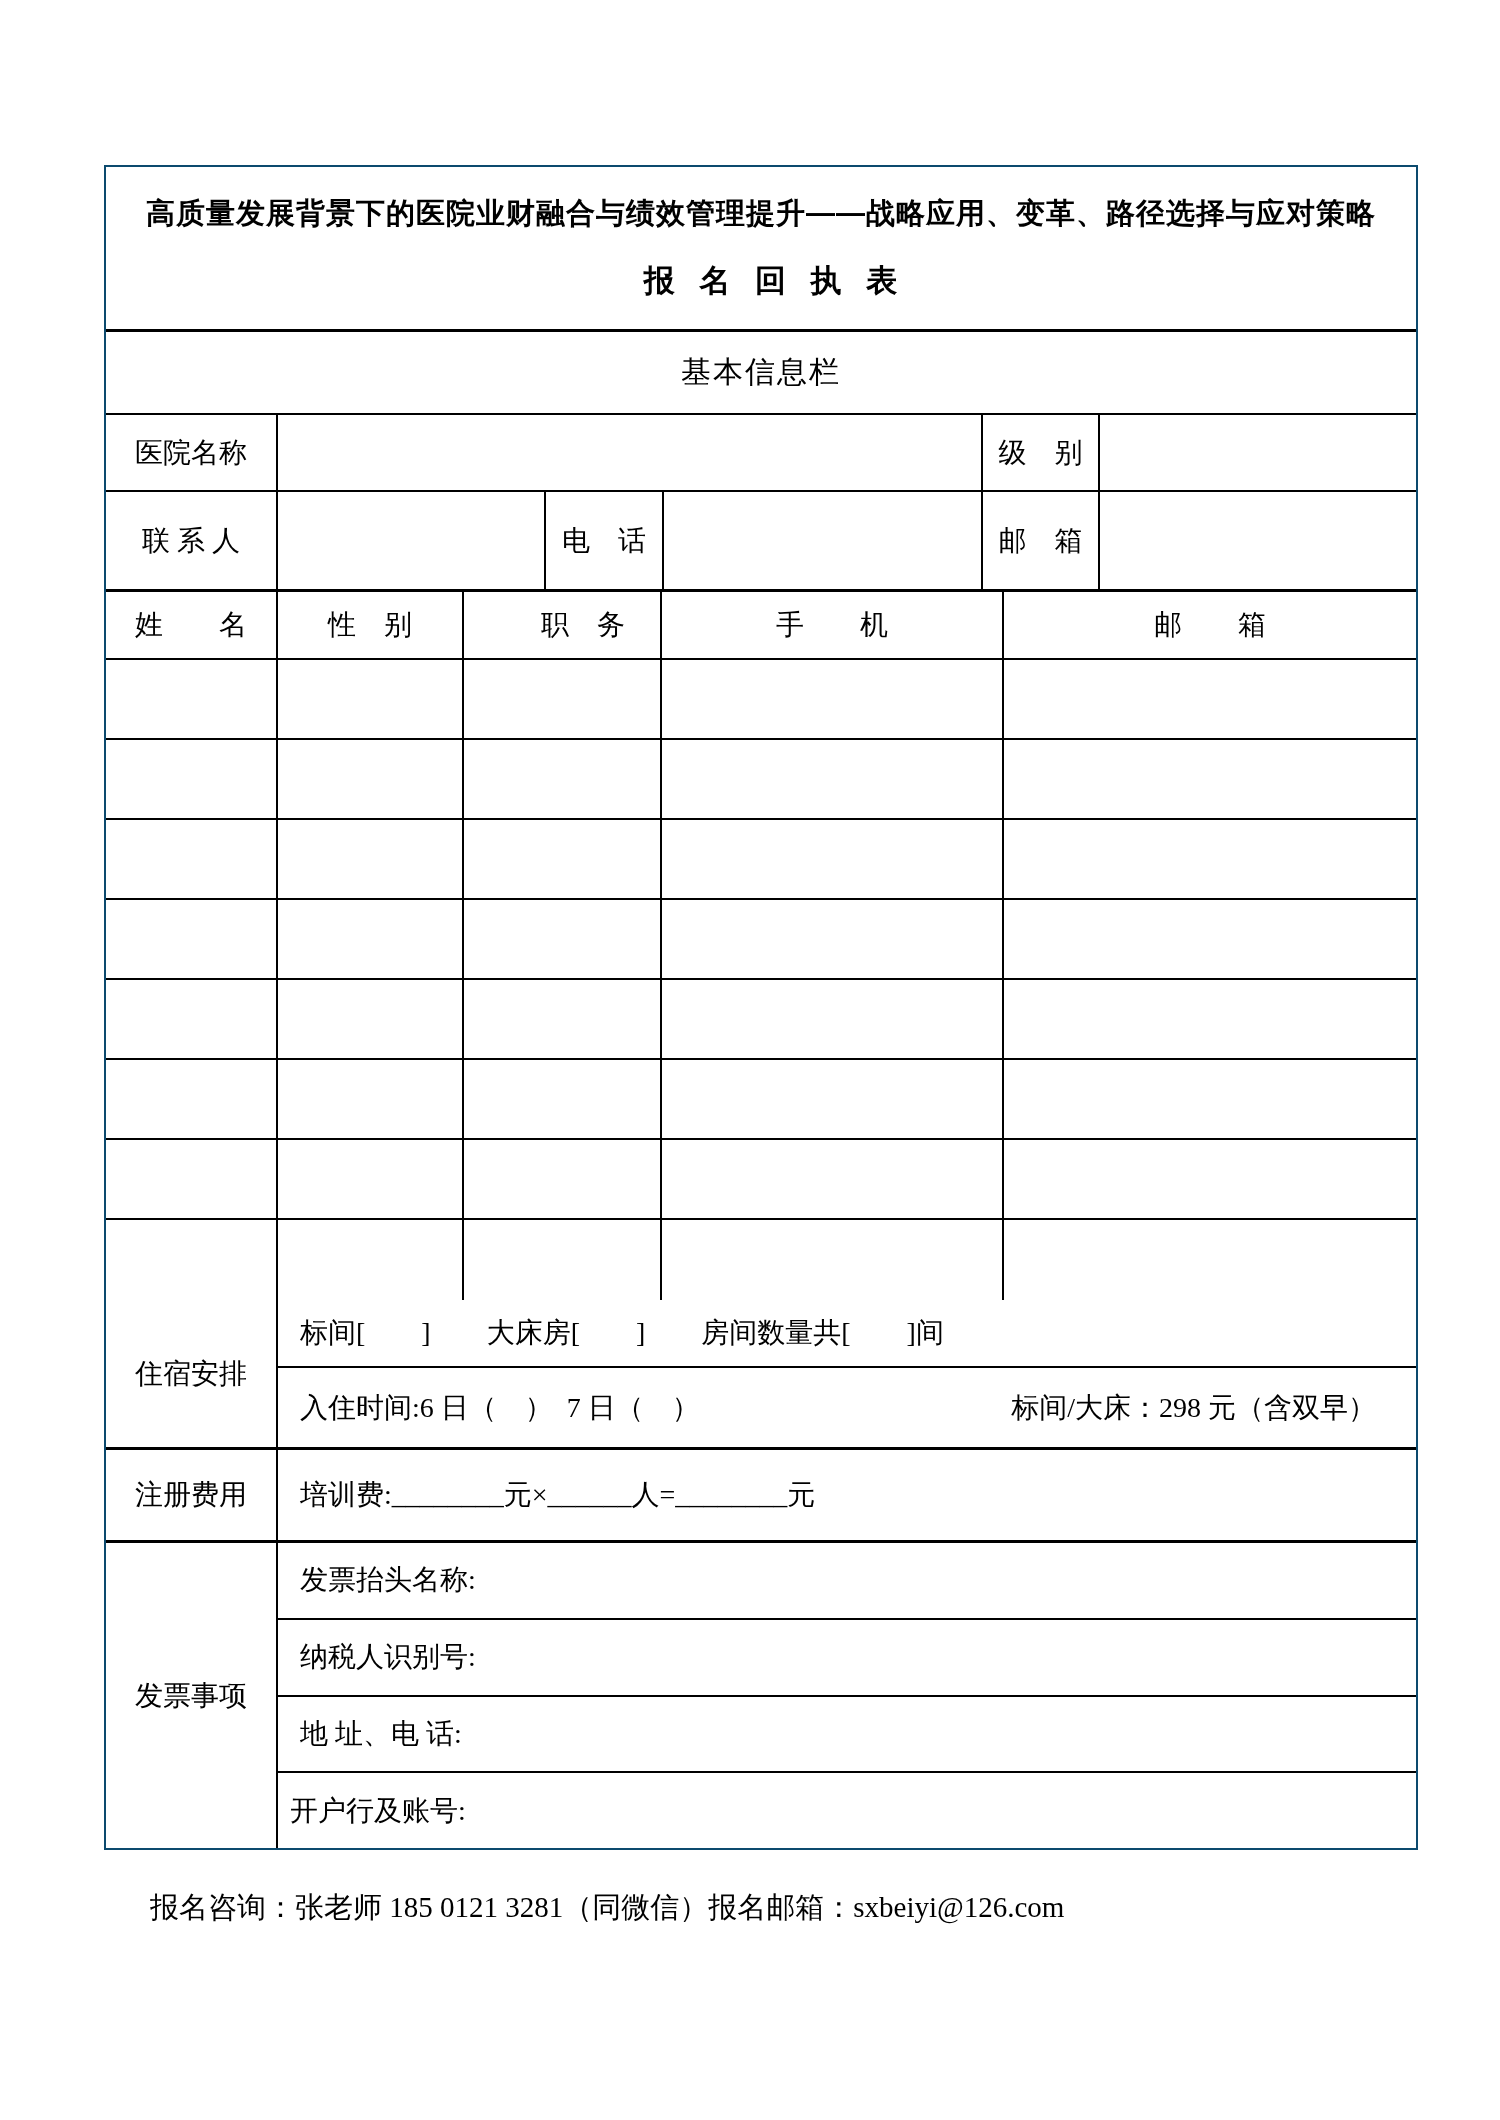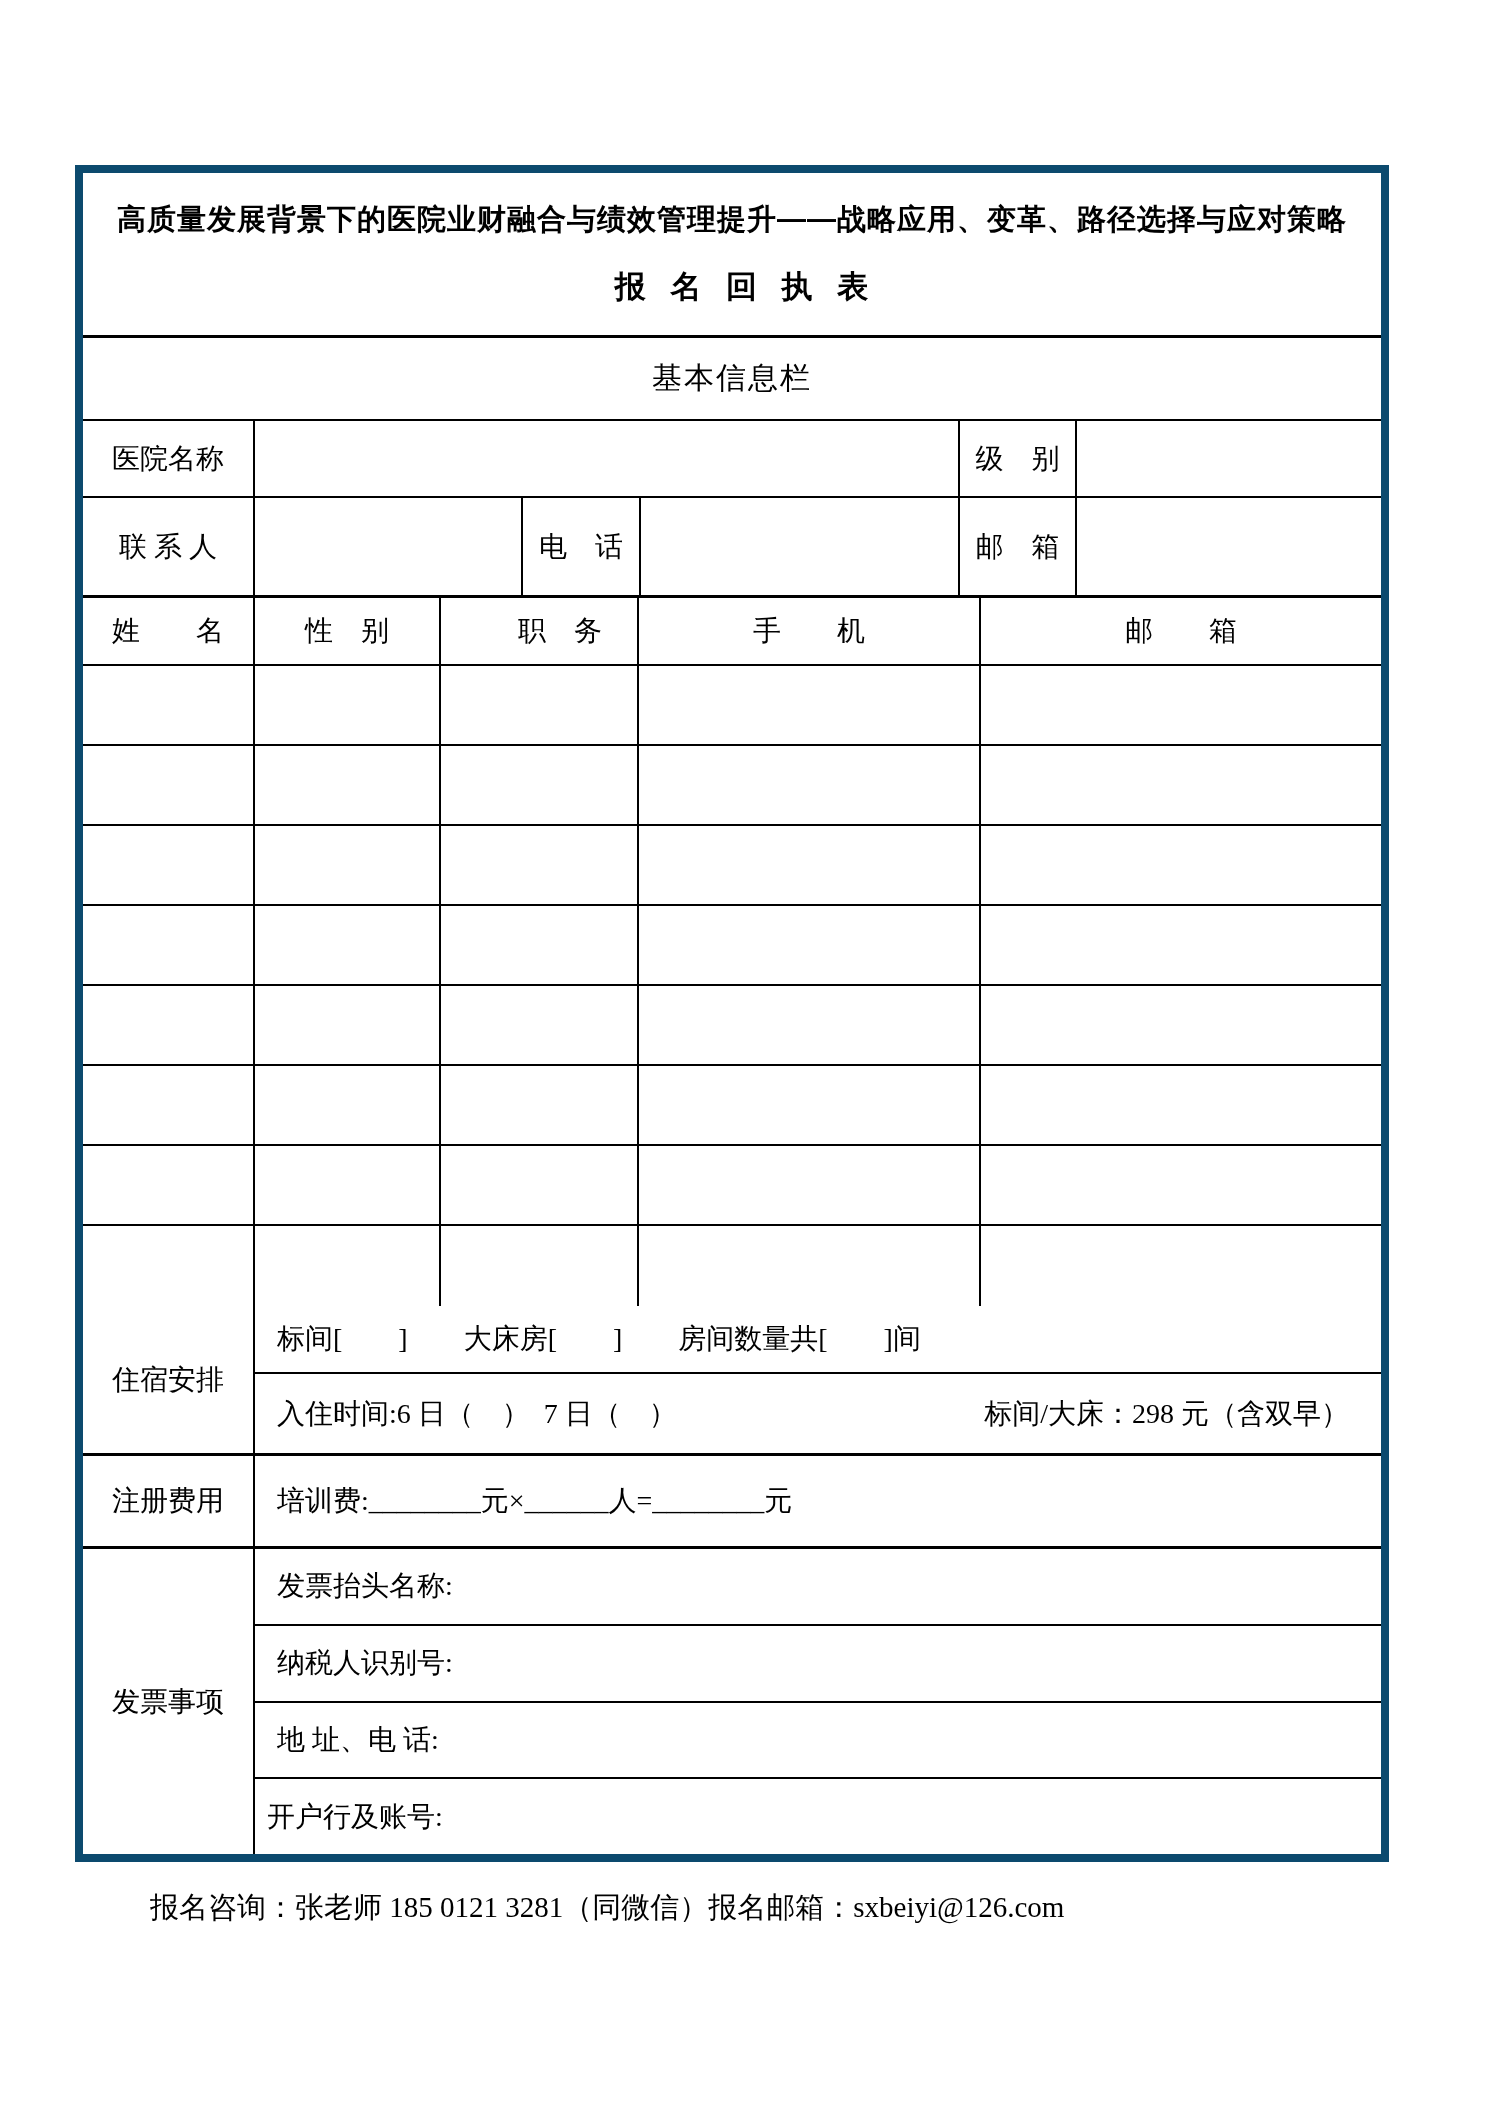--- a/index.html
+++ b/index.html
@@ -5,23 +5,23 @@
   * { margin: 0; padding: 0; box-sizing: border-box; }
   html, body { background: #ffffff; }
   body {
     width: 1500px; height: 2120px;
     position: relative;
     font-family: "Liberation Serif", serif;
     color: #000;
   }
   .form-table {
     position: absolute;
-    left: 75px; top: 165px;
+    left: 104px; top: 165px;
     width: 1314px;
-    border: 8px solid #0c4a6e;
+    border: 2px solid #0c4a6e;
     background: #fff;
   }
   .row { display: flex; border-bottom: 2px solid #000; }
   .row:last-child { border-bottom: none; }
 
   .cell { border-right: 2px solid #000; display: flex; align-items: center; }
   .cell:last-child { border-right: none; }
   .cell.label { justify-content: center; text-align: center; }
   .lbl-txt { font-size: 28px; white-space: pre; }
 
@@ -63,21 +63,21 @@
   .ac2 { width: 156px; margin-left: 42px; }
   .ac3 { width: 342px; }
   .ac4 { flex: 1; }
 
   
   .accommodation-row { height: 150px; border-bottom-width: 3px; }
   .acc-content { flex: 1; display: flex; flex-direction: column; }
   .acc-line { display: flex; align-items: center; padding: 0 22px; font-size: 28px; }
   .acc-line1 { height: 68px; border-bottom: 2px solid #000; }
   .acc-line2 { flex: 1; }
-  .acc-right { margin-left: auto; margin-right: 10px; }
+  .acc-right { margin-left: auto; margin-right: 18px; }
   .acc-txt { white-space: pre; }
 
   
   .registration-row { height: 93px; border-bottom-width: 3px; }
   .reg-content { flex: 1; display: flex; align-items: center; padding: 0 22px; font-size: 28px; white-space: pre; }
 
   
   .invoice-row-outer { height: 305px; }
   .invoice-rows { flex: 1; display: flex; flex-direction: column; }
   .invoice-row {

